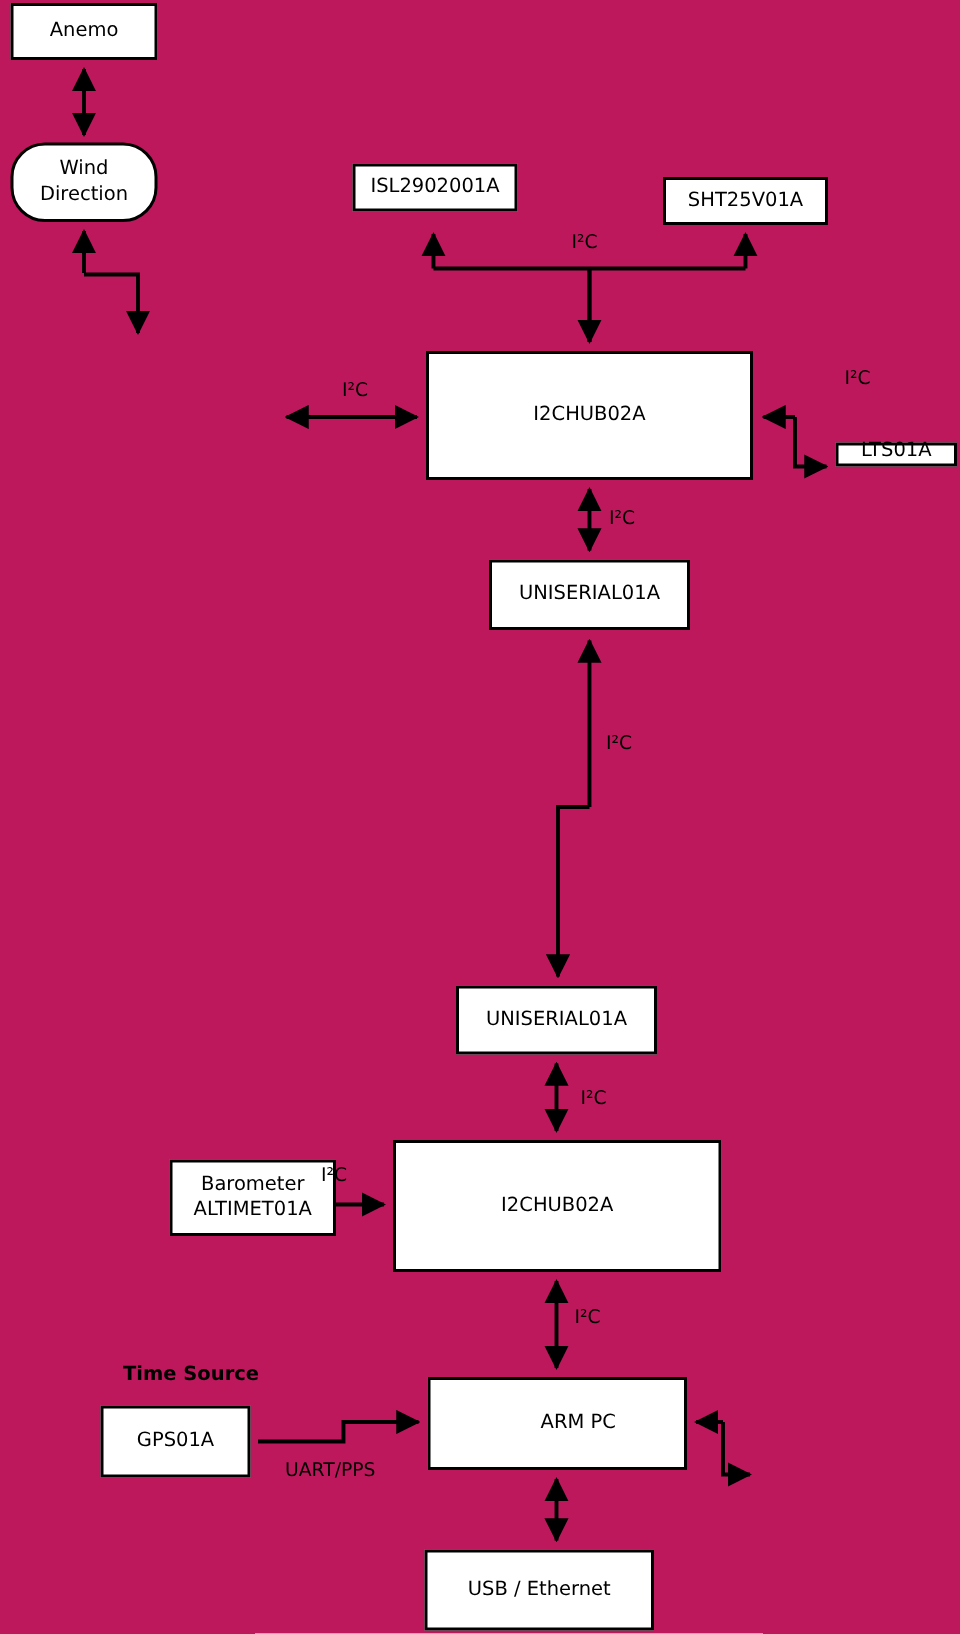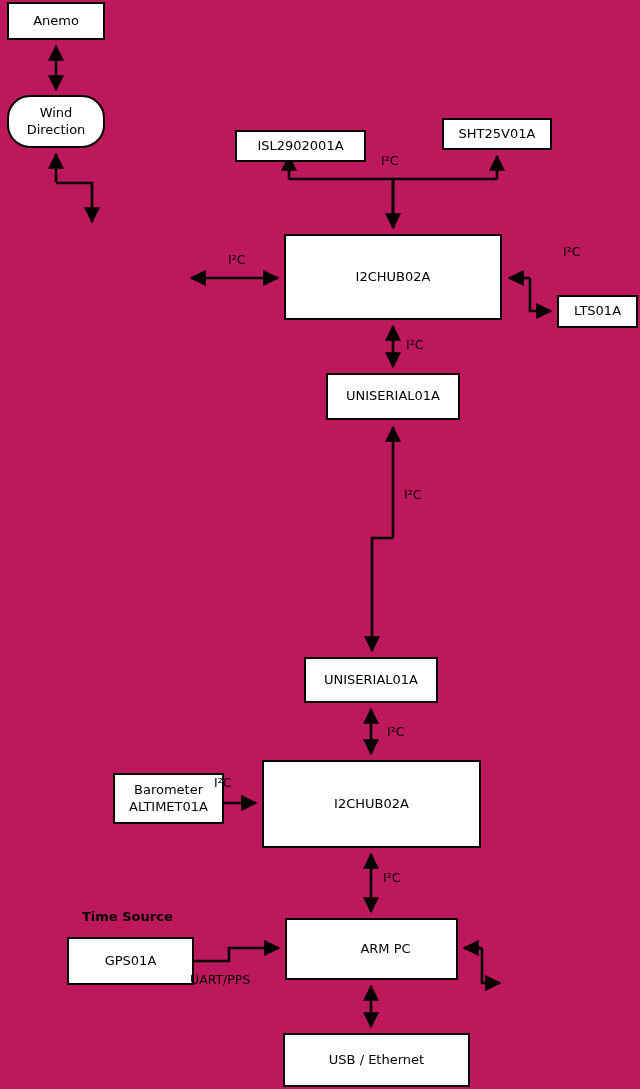--- a/index.html
+++ b/index.html
@@ -110,63 +110,63 @@
   <div class="node" style="left:7px;top:2px;width:98px;height:38px;">
     <span class="node-label">Anemo</span>
   </div>
 
   <div class="node" style="left:7px;top:95px;width:98px;height:53px;border-radius:23px;">
     <span class="node-label">Wind
 Direction</span>
   </div>
 
 
-  <div class="node" style="left:235px;top:130px;width:131px;height:32px;">
+  <div class="node" style="left:235px;top:109px;width:110px;height:32px;">
     <span class="node-label">ISL2902001A</span>
   </div>
 
   <div class="node" style="left:442px;top:118px;width:110px;height:32px;">
     <span class="node-label">SHT25V01A</span>
   </div>
 
   <div class="node" style="left:284px;top:234px;width:218px;height:86px;">
     <span class="node-label">I2CHUB02A</span>
   </div>
 
-  <div class="node" style="left:557px;top:295px;width:81px;height:33px;">
+  <div class="node" style="left:557px;top:295px;width:81px;height:16px;align-items:flex-end;">
     <span class="node-label">LTS01A</span>
   </div>
 
   <div class="node" style="left:326px;top:373px;width:134px;height:47px;">
     <span class="node-label">UNISERIAL01A</span>
   </div>
 
   <div class="node" style="left:304px;top:657px;width:134px;height:46px;">
     <span class="node-label">UNISERIAL01A</span>
   </div>
 
   <div class="node" style="left:262px;top:760px;width:219px;height:88px;">
     <span class="node-label">I2CHUB02A</span>
   </div>
 
   <div class="node" style="left:77px;top:773px;width:111px;height:51px;margin-left:36px;">
     <span class="node-label">Barometer
 ALTIMET01A</span>
   </div>
 
-  <div class="node" style="left:67px;top:937px;width:127px;height:48px;">
+  <div class="node" style="left:67px;top:937px;width:100px;height:48px;">
     <span class="node-label">GPS01A</span>
   </div>
 
   <div class="node" style="left:285px;top:918px;width:173px;height:62px;padding-left:28px;">
     <span class="node-label">ARM PC</span>
   </div>
 
 
-  <div class="node" style="left:283px;top:1033px;width:187px;height:54px;align-items:center;">
+  <div class="node" style="left:283px;top:1033px;width:153px;height:54px;align-items:center;">
     <span class="node-label">USB / Ethernet</span>
   </div>
 
   <div class="edge-label" style="left:381px;top:153px;">I²C</div>
   <div class="edge-label" style="left:228px;top:252px;">I²C</div>
   <div class="edge-label" style="left:563px;top:244px;">I²C</div>
   <div class="edge-label" style="left:406px;top:337px;">I²C</div>
   <div class="edge-label" style="left:404px;top:487px;">I²C</div>
   <div class="edge-label" style="left:387px;top:724px;">I²C</div>
   <div class="edge-label" style="left:214px;top:775px;">I²C</div>

